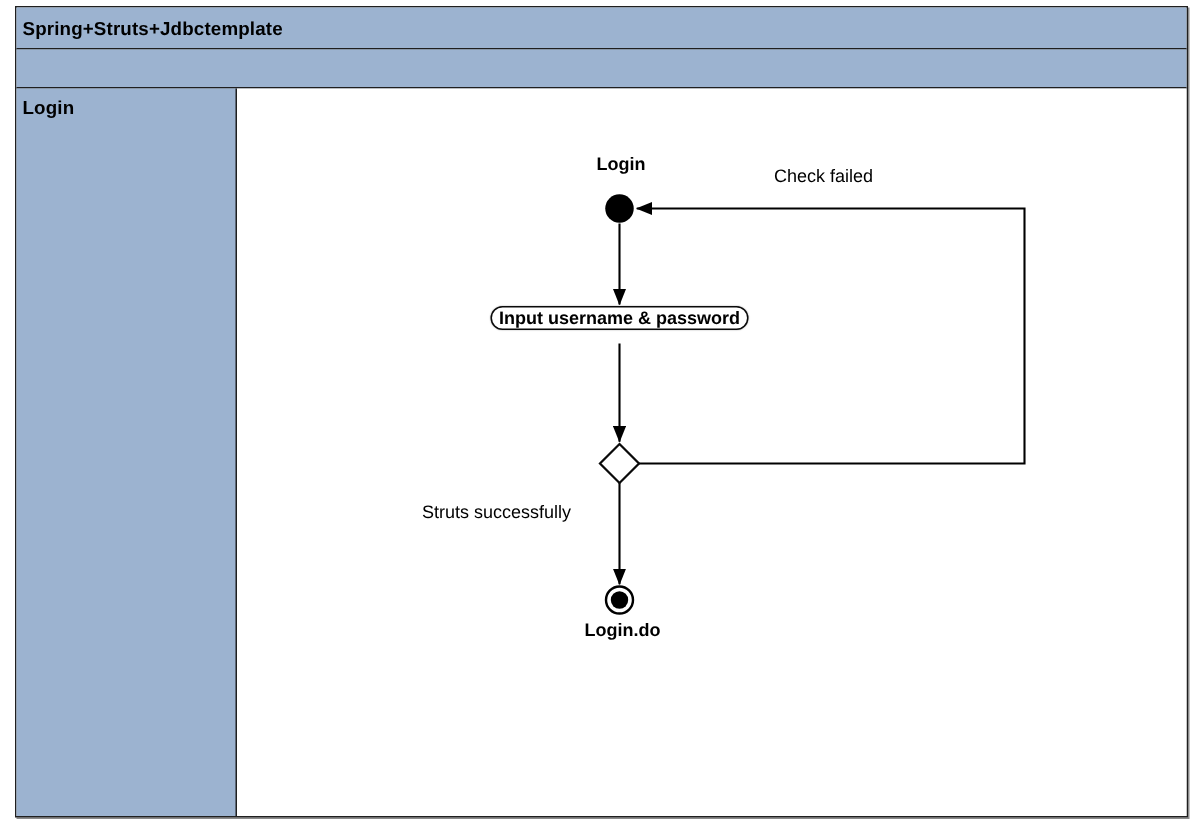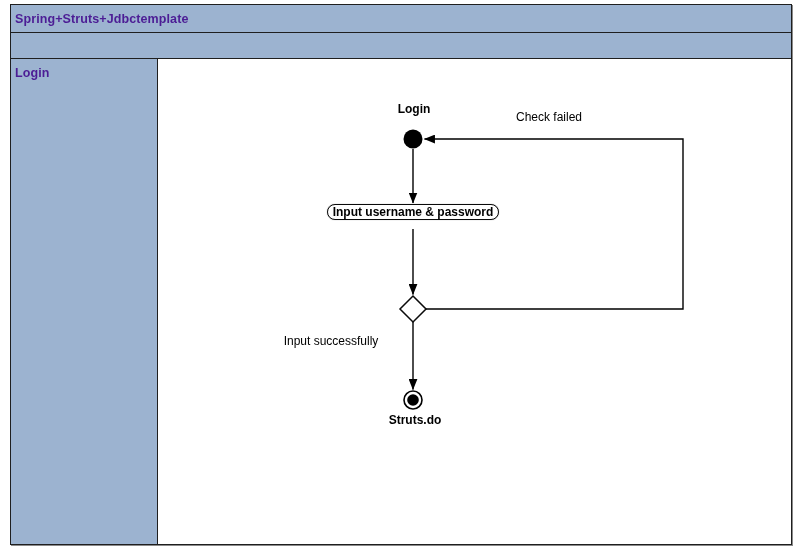--- a/index.html
+++ b/index.html
@@ -41,21 +41,21 @@
   .title-bar {
     height: 28px;
     display: flex;
     align-items: center;
     padding-left: 4px;
   }
   .sub-bar { height: 26px; }
   .bar-text {
     font-size: 12.5px;
     font-weight: 700;
-    color: #4c1d95;
+    color: #000000;
     letter-spacing: 0.1px;
   }
   .body {
     flex: 1 1 auto;
     display: flex;
     min-height: 0;
   }
   .sidebar {
     flex: 0 0 147px;
     background: var(--band-fill);
@@ -145,20 +145,20 @@
             <circle cx="255" cy="341" r="5.8" fill="#000000"></circle>
           </g>
         </svg>
 
         <div class="lbl bold" style="left:256px; top:44px;">Login</div>
 
         <div class="activity-node">Input username &amp; password</div>
 
         <div class="lbl" style="left:391px; top:52px;">Check failed</div>
 
-        <div class="lbl" style="left:173px; top:276px;">Input successfully</div>
+        <div class="lbl" style="left:173px; top:276px;">Struts successfully</div>
 
-        <div class="lbl bold" style="left:257px; top:355px;">Struts.do</div>
+        <div class="lbl bold" style="left:257px; top:355px;">Login.do</div>
 
       </div>
     </div>
   </div>
 </div>
 
 </body></html>

